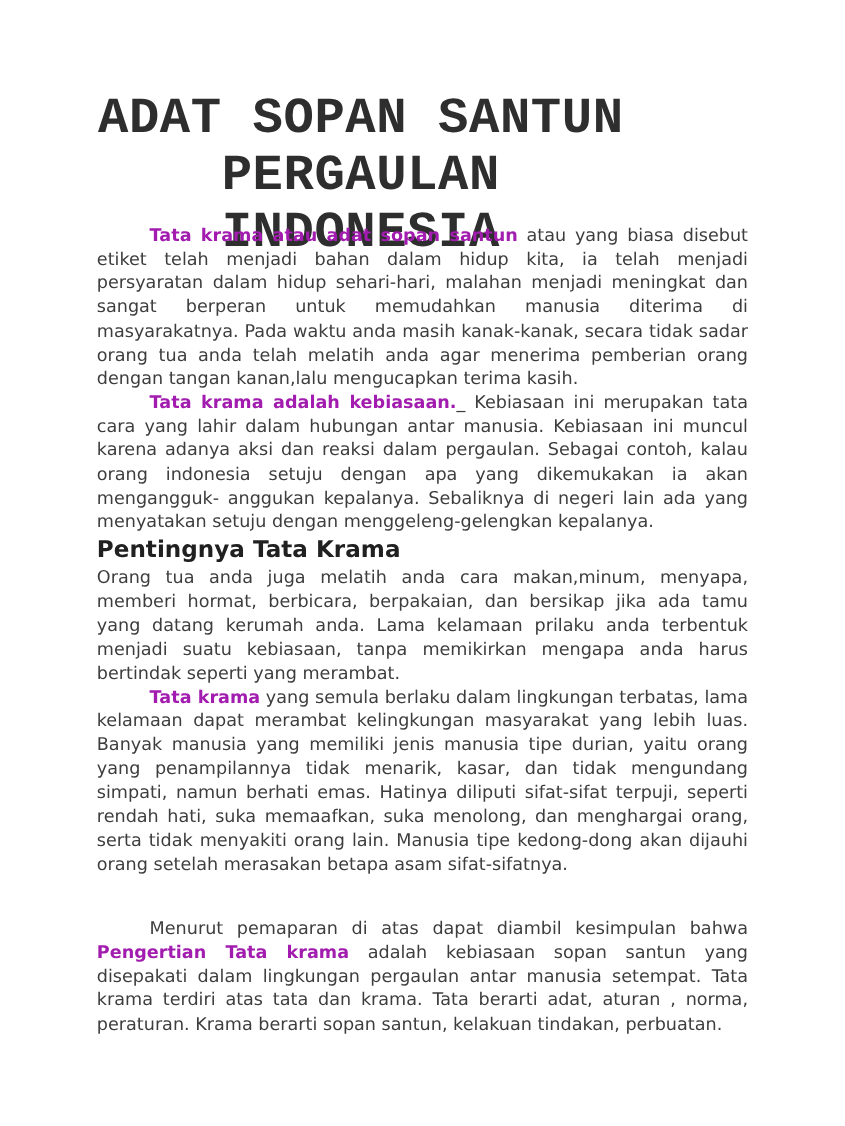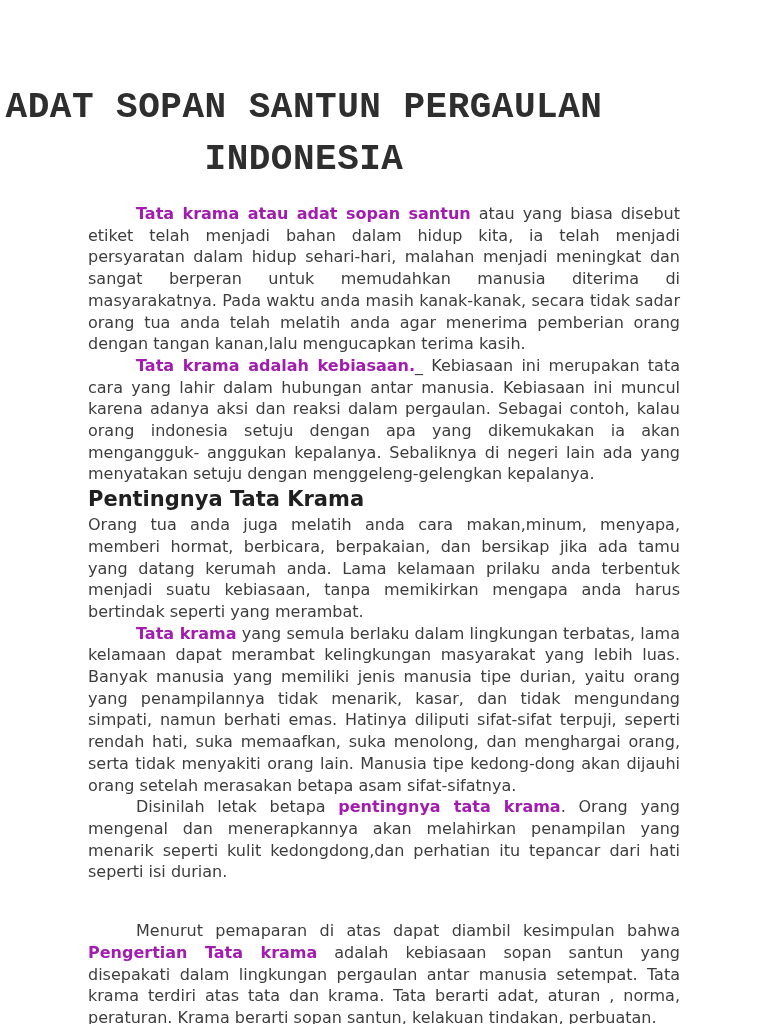--- a/index.html
+++ b/index.html
@@ -15,25 +15,26 @@
     overflow: hidden;
   }
   .doc-title {
     position: absolute;
     top: 82px;
     left: 0;
     width: 608px;
     margin: 0;
     font-family: "Liberation Mono", "DejaVu Sans Mono", monospace;
     font-weight: bold;
-    font-size: 36px;
+    font-size: 46px;
     line-height: 52px;
     letter-spacing: 0.5px;
     color: #2e2e2e;
     text-align: center;
+    padding-left: 24px;
   }
   .title-line { display: block; }
   .doc-body {
     position: absolute;
     top: 203px;
     left: 88px;
     width: 592px;
     font-family: "DejaVu Sans", "Liberation Sans", sans-serif;
     font-size: 16px;
     line-height: 21.7px;
@@ -70,16 +71,15 @@
   <h1 class="doc-title">
     <span class="title-line">ADAT SOPAN SANTUN PERGAULAN</span>
     <span class="title-line">INDONESIA</span>
   </h1>
   <div class="doc-body">
       <p class="indent"><span class="accent">Tata krama atau adat sopan santun</span><span> atau yang biasa disebut etiket telah menjadi bahan dalam hidup kita, ia telah menjadi persyaratan dalam hidup sehari-hari, malahan menjadi meningkat dan sangat berperan untuk memudahkan manusia diterima di masyarakatnya. Pada waktu anda masih kanak-kanak, secara tidak sadar orang tua anda telah melatih anda agar menerima pemberian orang dengan tangan kanan,lalu mengucapkan terima kasih.</span></p>
       <p class="indent"><span class="accent">Tata krama adalah kebiasaan.</span><span>_ Kebiasaan ini merupakan tata cara yang lahir dalam hubungan antar manusia. Kebiasaan ini muncul karena adanya aksi dan reaksi dalam pergaulan. Sebagai contoh, kalau orang indonesia setuju dengan apa yang dikemukakan ia akan mengangguk- anggukan kepalanya. Sebaliknya di negeri lain ada yang menyatakan setuju dengan menggeleng-gelengkan kepalanya.</span></p>
       <h2>Pentingnya Tata Krama</h2>
       <p class=""><span>Orang tua anda juga melatih anda cara makan,minum, menyapa, memberi hormat, berbicara, berpakaian, dan bersikap jika ada tamu yang datang kerumah anda. Lama kelamaan prilaku anda terbentuk menjadi suatu kebiasaan, tanpa memikirkan mengapa anda harus bertindak seperti yang merambat.</span></p>
       <p class="indent"><span class="accent">Tata krama</span><span> yang semula berlaku dalam lingkungan terbatas, lama kelamaan dapat merambat kelingkungan masyarakat yang lebih luas. Banyak manusia yang memiliki jenis manusia tipe durian, yaitu orang yang penampilannya tidak menarik, kasar, dan tidak mengundang simpati, namun berhati emas. Hatinya diliputi sifat-sifat terpuji, seperti rendah hati, suka memaafkan, suka menolong, dan menghargai orang, serta tidak menyakiti orang lain. Manusia tipe kedong-dong akan dijauhi orang setelah merasakan betapa asam sifat-sifatnya.</span></p>
-      <p class="indent"><span>Disinilah letak betapa </span><span class="accent">pentingnya tata krama</span><span>. Orang yang mengenal dan menerapkannya akan melahirkan penampilan yang menarik seperti kulit kedongdong,dan perhatian itu tepancar dari hati seperti isi durian.</span></p>
       <p class="indent spaced"><span>Menurut pemaparan di atas dapat diambil kesimpulan bahwa </span><span class="accent">Pengertian Tata krama</span><span> adalah kebiasaan sopan santun yang disepakati dalam lingkungan pergaulan antar manusia setempat. Tata krama terdiri atas tata dan krama. Tata berarti adat, aturan , norma, peraturan. Krama berarti sopan santun, kelakuan tindakan, perbuatan.</span></p>
     </div>
 </div>
 
 </body></html>

